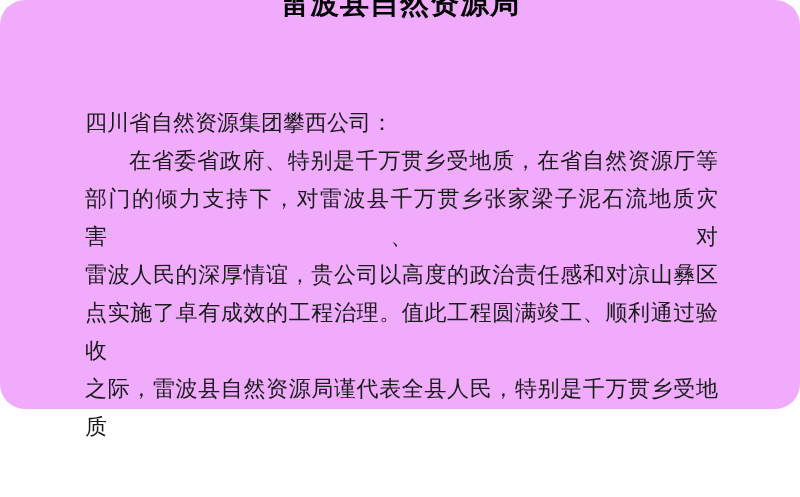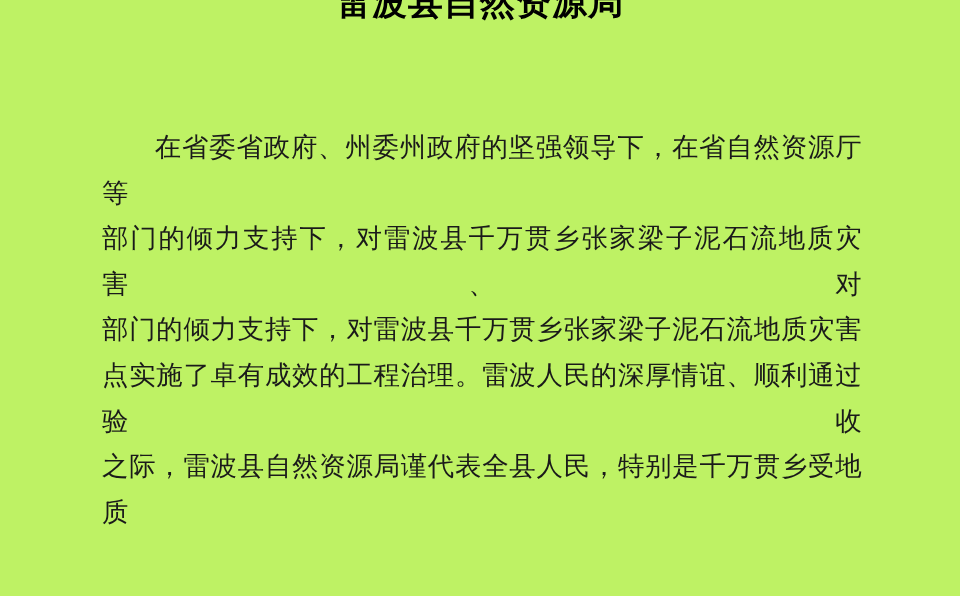--- a/index.html
+++ b/index.html
@@ -6,23 +6,24 @@
     margin: 0;
     padding: 0;
     width: 800px;
     height: 497px;
     overflow: hidden;
     background: #ffffff;
   }
   .page {
     position: relative;
     width: 800px;
-    height: 497px;
-    background: #bef264;
+    height: 409px;
+    background: #f0abfc;
     font-family: "Liberation Serif", "DejaVu Serif", serif;
+    border-radius: 25px;
   }
   .title-block {
     position: absolute;
     top: -15px;
     left: 0;
     width: 800px;
     text-align: center;
     color: #000000;
     font-weight: bold;
     font-size: 29px;
@@ -58,21 +59,22 @@
 </head>
 <body>
 
 <div class="page">
 
   <div class="title-block">
     <div class="title-line">雷波县自然资源局</div>
   </div>
 
   <div class="letter-body">
-    <div class="line just indent">在省委省政府、州委州政府的坚强领导下，在省自然资源厅等</div>
+    <div class="line plain">四川省自然资源集团攀西公司：</div>
+    <div class="line just indent">在省委省政府、特别是千万贯乡受地质，在省自然资源厅等</div>
     <div class="line just">部门的倾力支持下，对雷波县千万贯乡张家梁子泥石流地质灾害、对</div>
-    <div class="line just">部门的倾力支持下，对雷波县千万贯乡张家梁子泥石流地质灾害</div>
-    <div class="line just">点实施了卓有成效的工程治理。雷波人民的深厚情谊、顺利通过验收</div>
+    <div class="line just">雷波人民的深厚情谊，贵公司以高度的政治责任感和对凉山彝区</div>
+    <div class="line just">点实施了卓有成效的工程治理。值此工程圆满竣工、顺利通过验收</div>
     <div class="line just">之际，雷波县自然资源局谨代表全县人民，特别是千万贯乡受地质</div>
 
   </div>
 
 </div>
 
 </body></html>

